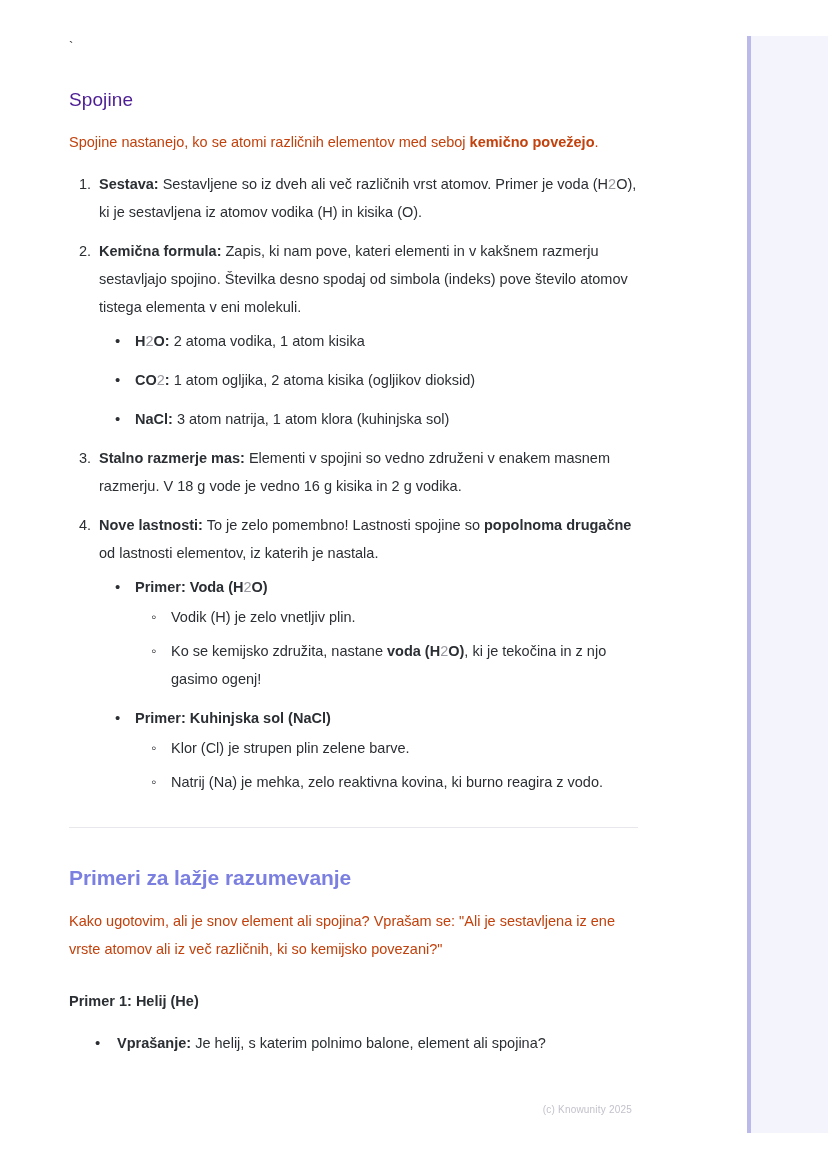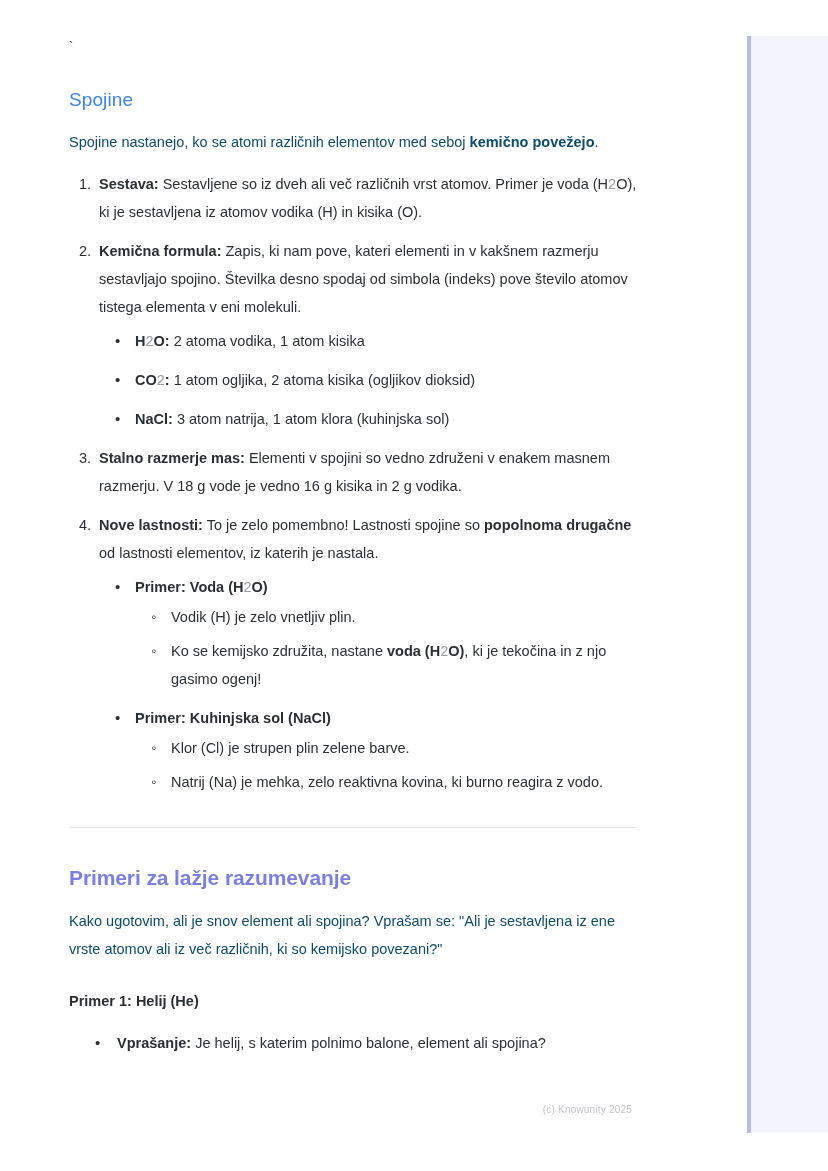--- a/index.html
+++ b/index.html
@@ -47,42 +47,42 @@
 
   .tick-mark {
     font-size: 13px;
     color: #3a3a3a;
     line-height: 1;
     padding-top: 40px;
     height: 14px;
   }
 
   h1.section-title {
-    color: #3b82f6;
+    color: #4c1d95;
     font-size: 19px;
     font-weight: 400;
     margin: 0;
     padding-top: 35px;
     letter-spacing: 0.1px;
   }
 
   h2.section-title-bold {
     color: #7b7fe0;
     font-size: 21px;
     font-weight: 700;
     margin: 0;
     padding-top: 30px;
     letter-spacing: -0.1px;
   }
 
   p.body-text {
     font-size: 14.5px;
     line-height: 28px;
     margin: 17px 0 0 0;
-    color: #0c4a6e;
+    color: #c2410c;
   }
   p.justified { text-align: justify; }
 
   .divider {
     margin-top: 31px;
     border: 0;
     border-top: 1px solid #e8e8ec;
     width: 569px;
   }
 

